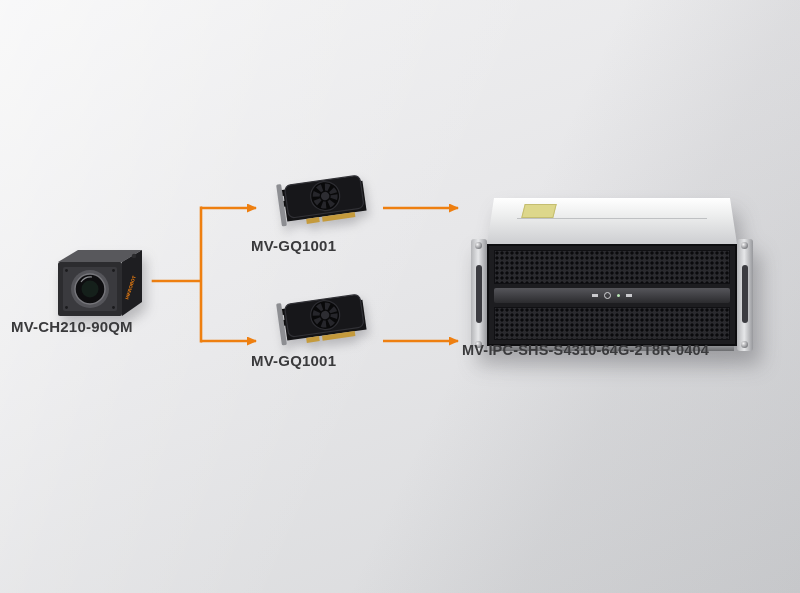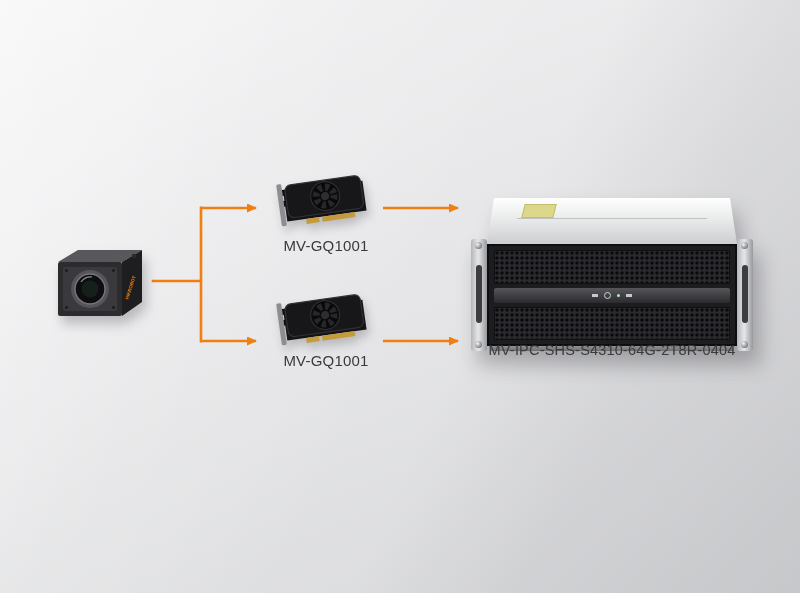--- a/index.html
+++ b/index.html
@@ -9,22 +9,22 @@
     background:linear-gradient(160deg,#f1f1f2 0%,#e7e7e9 45%,#d8d9db 100%);
   }
   .sheen{
     position:absolute;inset:0;pointer-events:none;
     background:
       linear-gradient(115deg,rgba(255,255,255,0.55) 0%,rgba(255,255,255,0.18) 28%,rgba(255,255,255,0) 52%),
       linear-gradient(115deg,rgba(110,112,118,0) 58%,rgba(110,112,118,0.10) 74%,rgba(110,112,118,0.17) 100%);
   }
   .arrows{position:absolute;left:0;top:0;}
   .node-label{
-    position:absolute;font-weight:400;font-size:15px;color:#3a3a3c;
-    text-align:center;letter-spacing:0.2px;
+    position:absolute;font-weight:700;font-size:15px;color:#3a3a3c;
+    text-align:left;letter-spacing:0.2px;
   }
   .server-label{font-size:14.5px;}
   .dev{position:absolute;}
   .cam{filter:drop-shadow(4px 8px 6px rgba(70,70,75,0.30));}
   .card{filter:drop-shadow(3px 6px 5px rgba(70,70,75,0.28));}
 
   
   .server{
     position:absolute;left:478px;top:198px;width:268px;
     filter:drop-shadow(7px 14px 10px rgba(60,60,66,0.35));
@@ -161,16 +161,17 @@
       </div>
       <div class="ear right">
         <div class="screw top"></div>
         <div class="handle"></div>
         <div class="screw bot"></div>
       </div>
     </div>
     <div class="server-base"></div>
   </div>
 
+  <div class="node-label" style="left:11px;top:318px;width:180px;">MV-CH210-90QM</div>
   <div class="node-label" style="left:251px;top:237px;width:150px;">MV-GQ1001</div>
   <div class="node-label" style="left:251px;top:352px;width:150px;">MV-GQ1001</div>
   <div class="node-label server-label" style="left:462px;top:342px;width:300px;">MV-IPC-SHS-S4310-64G-2T8R-0404</div>
 </div>
 
 </body></html>

